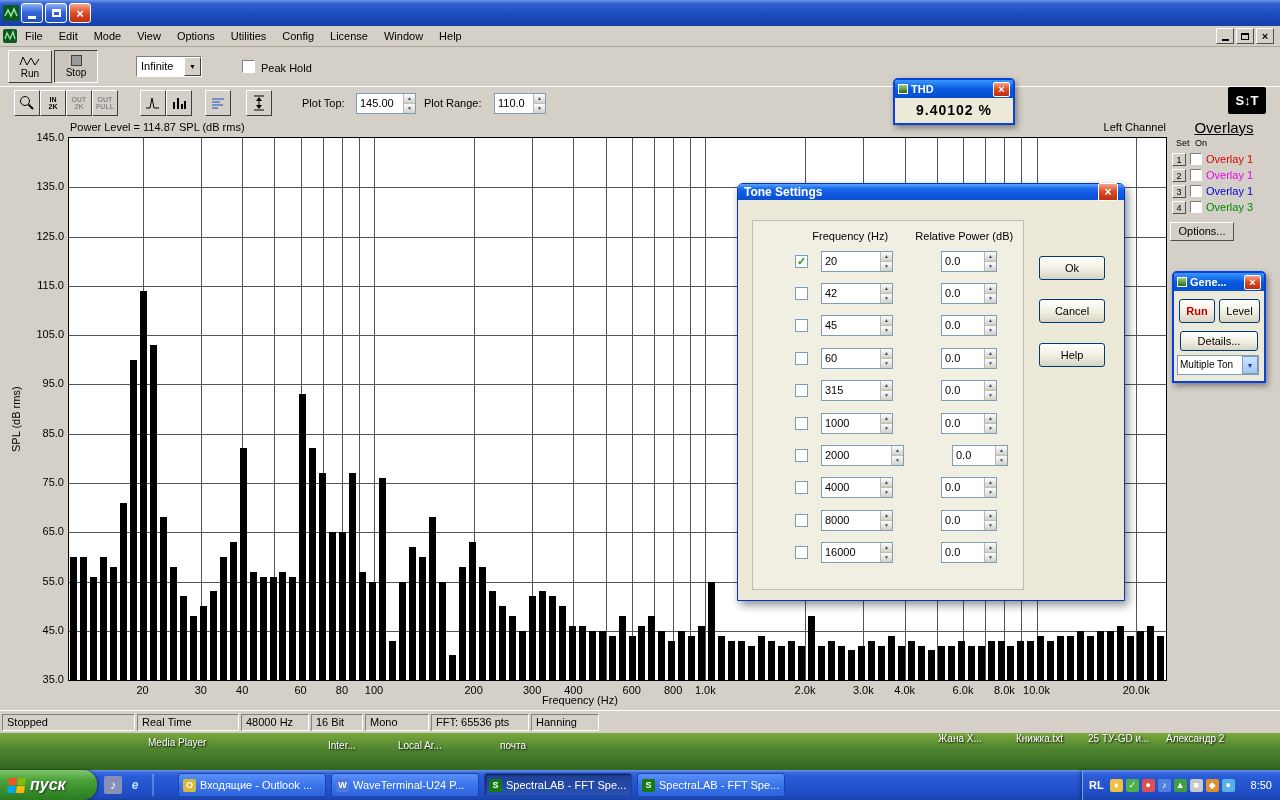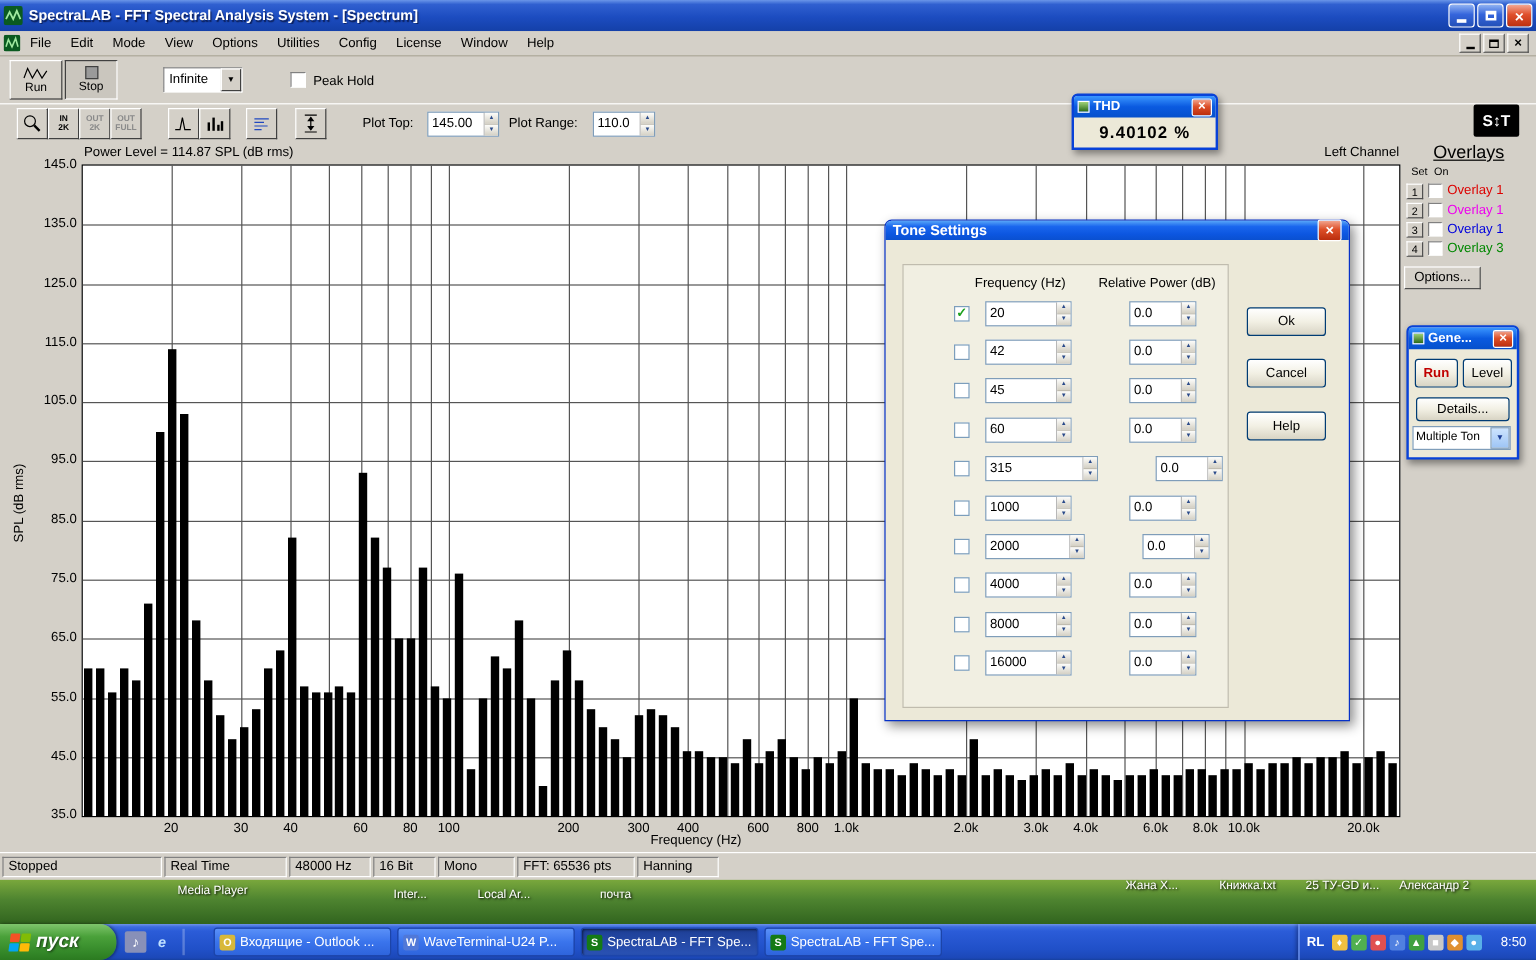--- a/index.html
+++ b/index.html
@@ -127,21 +127,20 @@
 </head>
 <body>
 
 <div class="screen">
 
   <div class="titlebar">
     <svg width="16" height="16" viewBox="0 0 16 16">
         <rect width="16" height="16" rx="2" fill="#0a5a20"></rect>
         <polyline points="2,11 5,5 8,11 11,4 14,11" fill="none" stroke="#9fe89f" stroke-width="1.5"></polyline>
       </svg>
-    <span class="title-text">SpectraLAB - FFT Spectral Analysis System - [Spectrum]</span>
     <span class="tb-btn blue">
         <span class="glyph-min"></span>
       </span>
     <span class="tb-btn blue">
         <span class="glyph-restore"></span>
       </span>
     <span class="tb-btn red">×</span>
   </div>
 
   <div class="menubar">
@@ -586,21 +585,21 @@
               <span class="spin-field" style="width: 42px;">0.0</span>
               <span class="spin-btns">
                 <span class="spin-up">▲</span>
                 <span class="spin-down">▼</span>
               </span>
             </span>
           </div>
           <div class="tone-row">
             <span class="cb-xp"></span>
             <span class="spin">
-              <span class="spin-field" style="width: 80px;">315</span>
+              <span class="spin-field" style="width: 58px;">315</span>
               <span class="spin-btns">
                 <span class="spin-up">▲</span>
                 <span class="spin-down">▼</span>
               </span>
             </span>
             <span class="spin" style="margin-left: 48px;">
               <span class="spin-field" style="width: 42px;">0.0</span>
               <span class="spin-btns">
                 <span class="spin-up">▲</span>
                 <span class="spin-down">▼</span>

